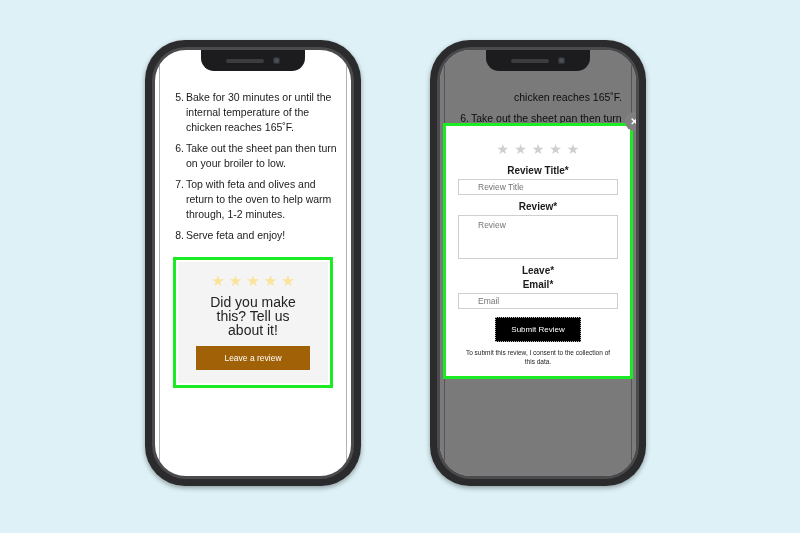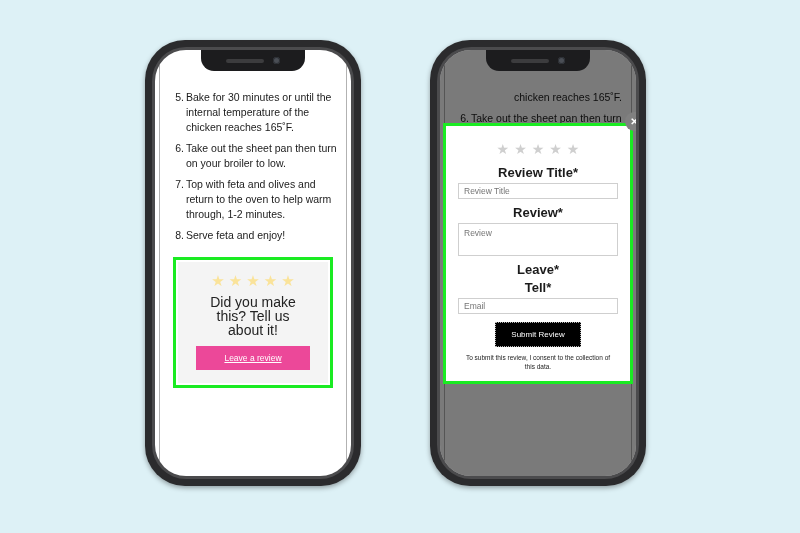--- a/index.html
+++ b/index.html
@@ -129,27 +129,26 @@
   .star.gold { color: #fae39a; }
   .star.gray { color: #cfcfcf; }
   .cta-text {
     font-size: 14px;
     line-height: 14px;
     color: #232323;
     margin: 0 14px 9px 14px;
   }
   .cta-btn {
     display: inline-block;
-    background: #ec4899;
+    background: #a16207;
     color: #ffffff;
     font-size: 8.5px;
     padding: 7px 28px;
     border: none;
     min-width: 108px;
-    text-decoration: underline;
   }
 
   
   .dim {
     position: absolute;
     inset: 0;
     background: rgba(0,0,0,.52);
     z-index: 4;
   }
   .modal-outline {
@@ -182,40 +181,40 @@
     font-weight: bold;
     display: flex;
     align-items: center;
     justify-content: center;
     z-index: 12;
     border: none;
   }
   .field-label {
     display: block;
     text-align: center;
-    font-size: 13px;
+    font-size: 10px;
     font-weight: bold;
     color: #1b1b1b;
     margin-bottom: 3px;
   }
   .field-input {
     display: block;
     width: 100%;
     border: 1px solid #cfcfcf;
     background: #fff;
     font-size: 8.5px;
     font-family: "Liberation Sans", sans-serif;
     color: #9a9a9a;
-    padding: 4px 5px;
+    padding: 4px 19px;
     margin-bottom: 6px;
     height: 16px;
     line-height: 8px;
   }
   .field-input.area {
-    height: 33px;
+    height: 44px;
     resize: none;
     line-height: 10px;
   }
   .submit-wrap { text-align: center; margin: 8px 0 6px 0; }
   .submit-btn {
     background: #000000;
     color: #ffffff;
     font-size: 8px;
     padding: 7px 14px;
     border: 1px dotted #b4b4b4;
@@ -326,21 +325,21 @@
           </div>
 
           <label class="field-label">Review Title*</label>
           <input class="field-input" type="text" placeholder="Review Title" style="">
 
           <label class="field-label">Review*</label>
           <textarea class="field-input area" placeholder="Review" style=""></textarea>
 
           <label class="field-label">Leave*</label>
 
-          <label class="field-label">Tell*</label>
+          <label class="field-label">Email*</label>
           <input class="field-input" type="text" placeholder="Email" style="">
 
           <div class="submit-wrap">
             <button class="submit-btn">Submit Review</button>
           </div>
 
           <p class="consent">To submit this review, I consent to the collection of this data.</p>
 
         </div>
       </div>

